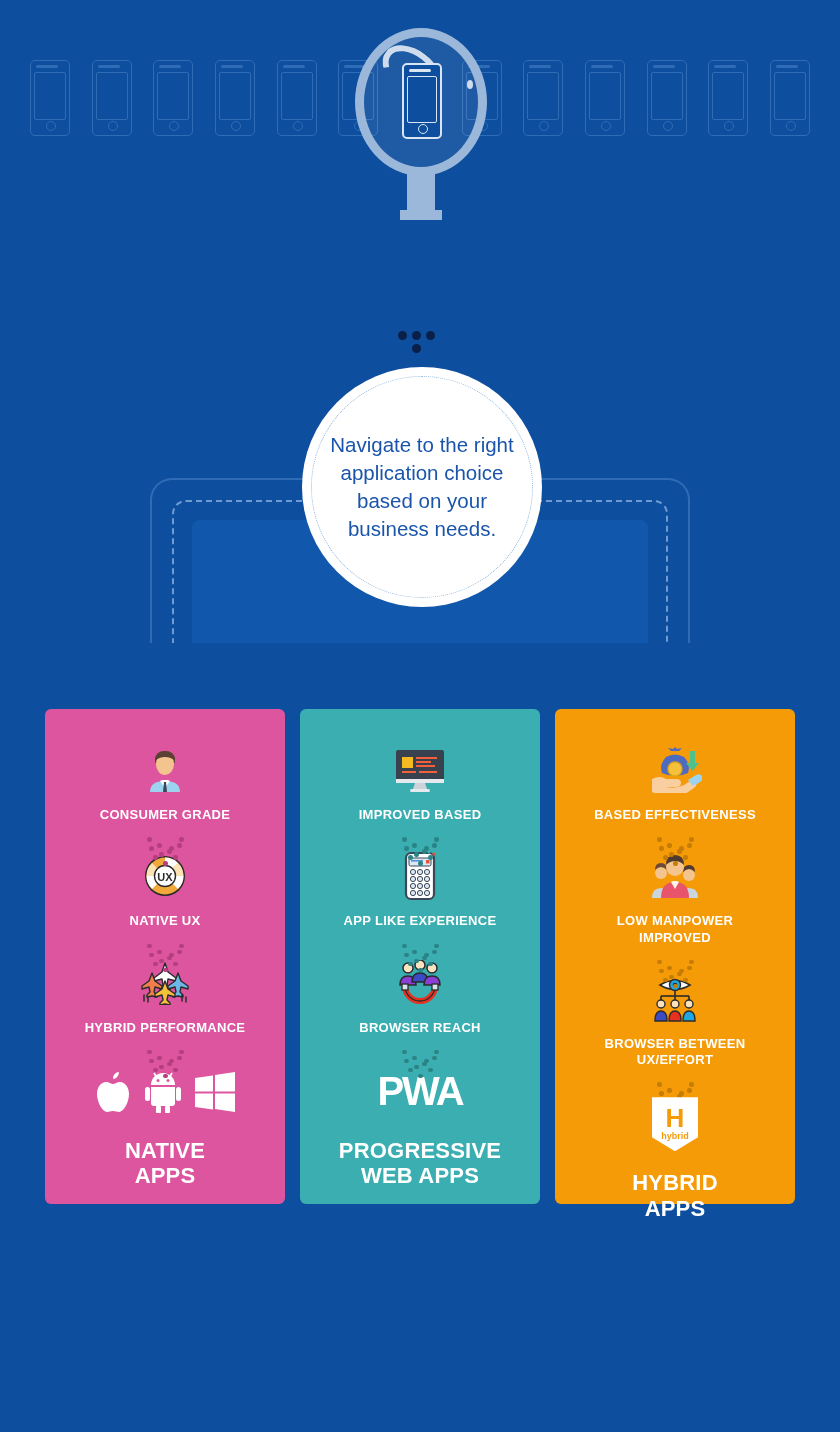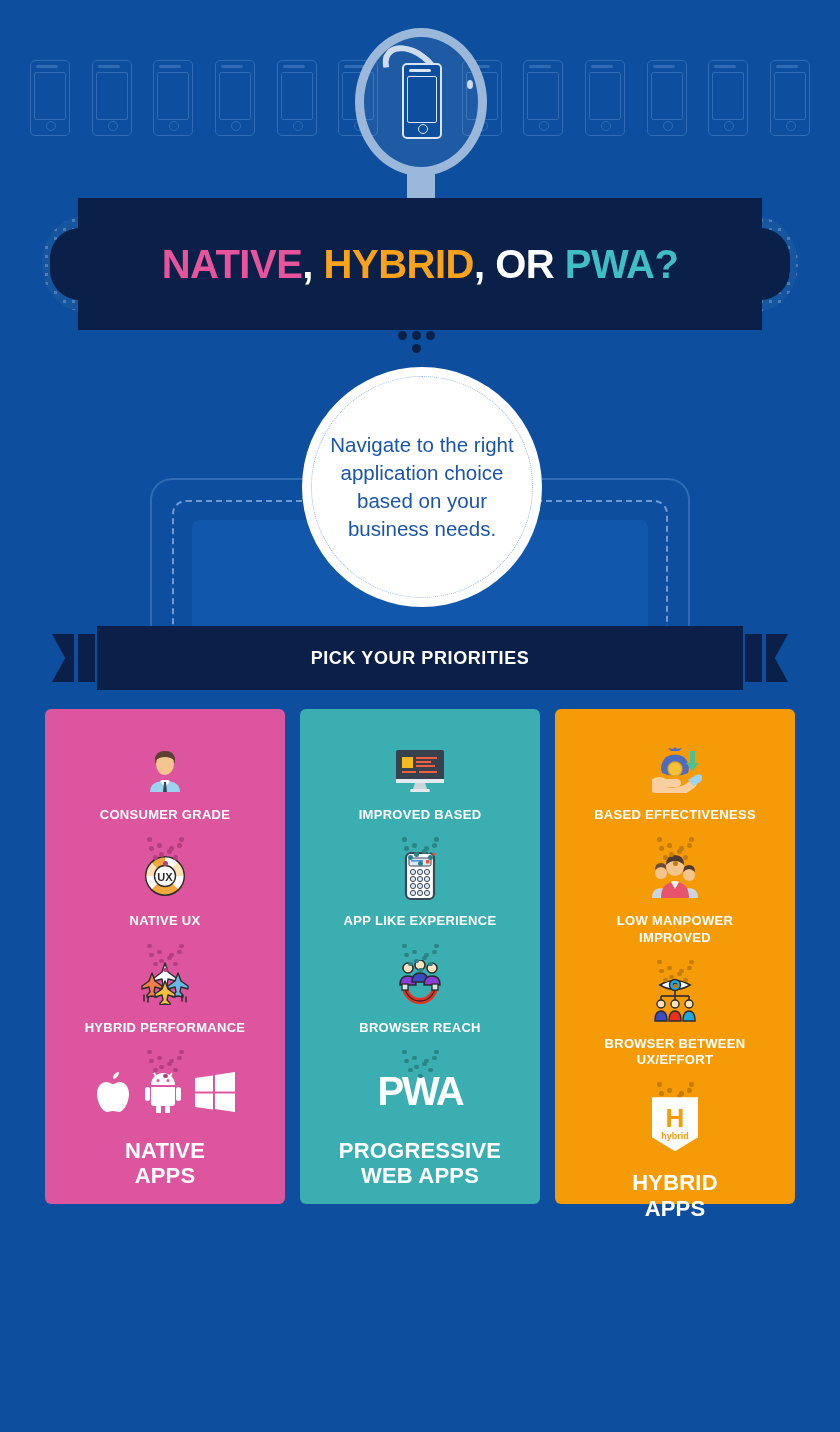--- a/index.html
+++ b/index.html
@@ -361,54 +361,38 @@
       <div class="mag-gloss"></div>
       <div class="mag-dot"></div>
       <div class="mag-phone">
           <div class="scr"></div>
         </div>
       <div class="mag-handle"></div>
       <div class="mag-base"></div>
     </div>
   </div>
 
-  <div class="title-wrap">
-    <div class="dot-blob left"></div>
-    <div class="dot-blob right"></div>
-    <div class="title-bar">
-      <div class="title-text"><span class="t-native">NATIVE</span><span class="t-comma">,</span>&nbsp;<span class="t-hybrid">HYBRID</span><span class="t-comma">,</span>&nbsp;<span class="t-or">OR</span>&nbsp;<span class="t-pwa">PWA?</span></div>
-    </div>
-  </div>
 
   <div class="conn-dots">
     <i></i>
       <i></i>
       <i></i>
       <i></i>
   </div>
 
   <div class="laptop">
     <div class="laptop-outer"></div>
     <div class="laptop-dashed"></div>
     <div class="laptop-screen"></div>
   </div>
 
   <div class="circle">
     <div class="circle-text">Navigate to the right application choice based on your business needs.</div>
   </div>
 
-  <div class="ribbon">
-    <div class="rib-tail l"></div>
-    <div class="rib-tab  l"></div>
-    <div class="rib-tail r"></div>
-    <div class="rib-tab  r"></div>
-    <div class="rib-main">
-      <span class="rib-text">PICK YOUR PRIORITIES</span>
-    </div>
-  </div>
 
   <div class="cards">
 
     <div class="card pink">
       <div class="feat">
         <div class="feat-icon">
           <svg width="38" height="44" viewBox="0 0 38 44">
             <path d="M9 12 q0-9 10-9 q10 0 10 9 v3 h-20z" fill="#6b4a3a"></path>
             <ellipse cx="19" cy="16" rx="9" ry="11" fill="#f3c48e"></ellipse>
             <path d="M9 13 q4-4 10-4 q6 0 10 4 v-3 q-3-7-10-7 q-7 0-10 7z" fill="#5d4034"></path>

